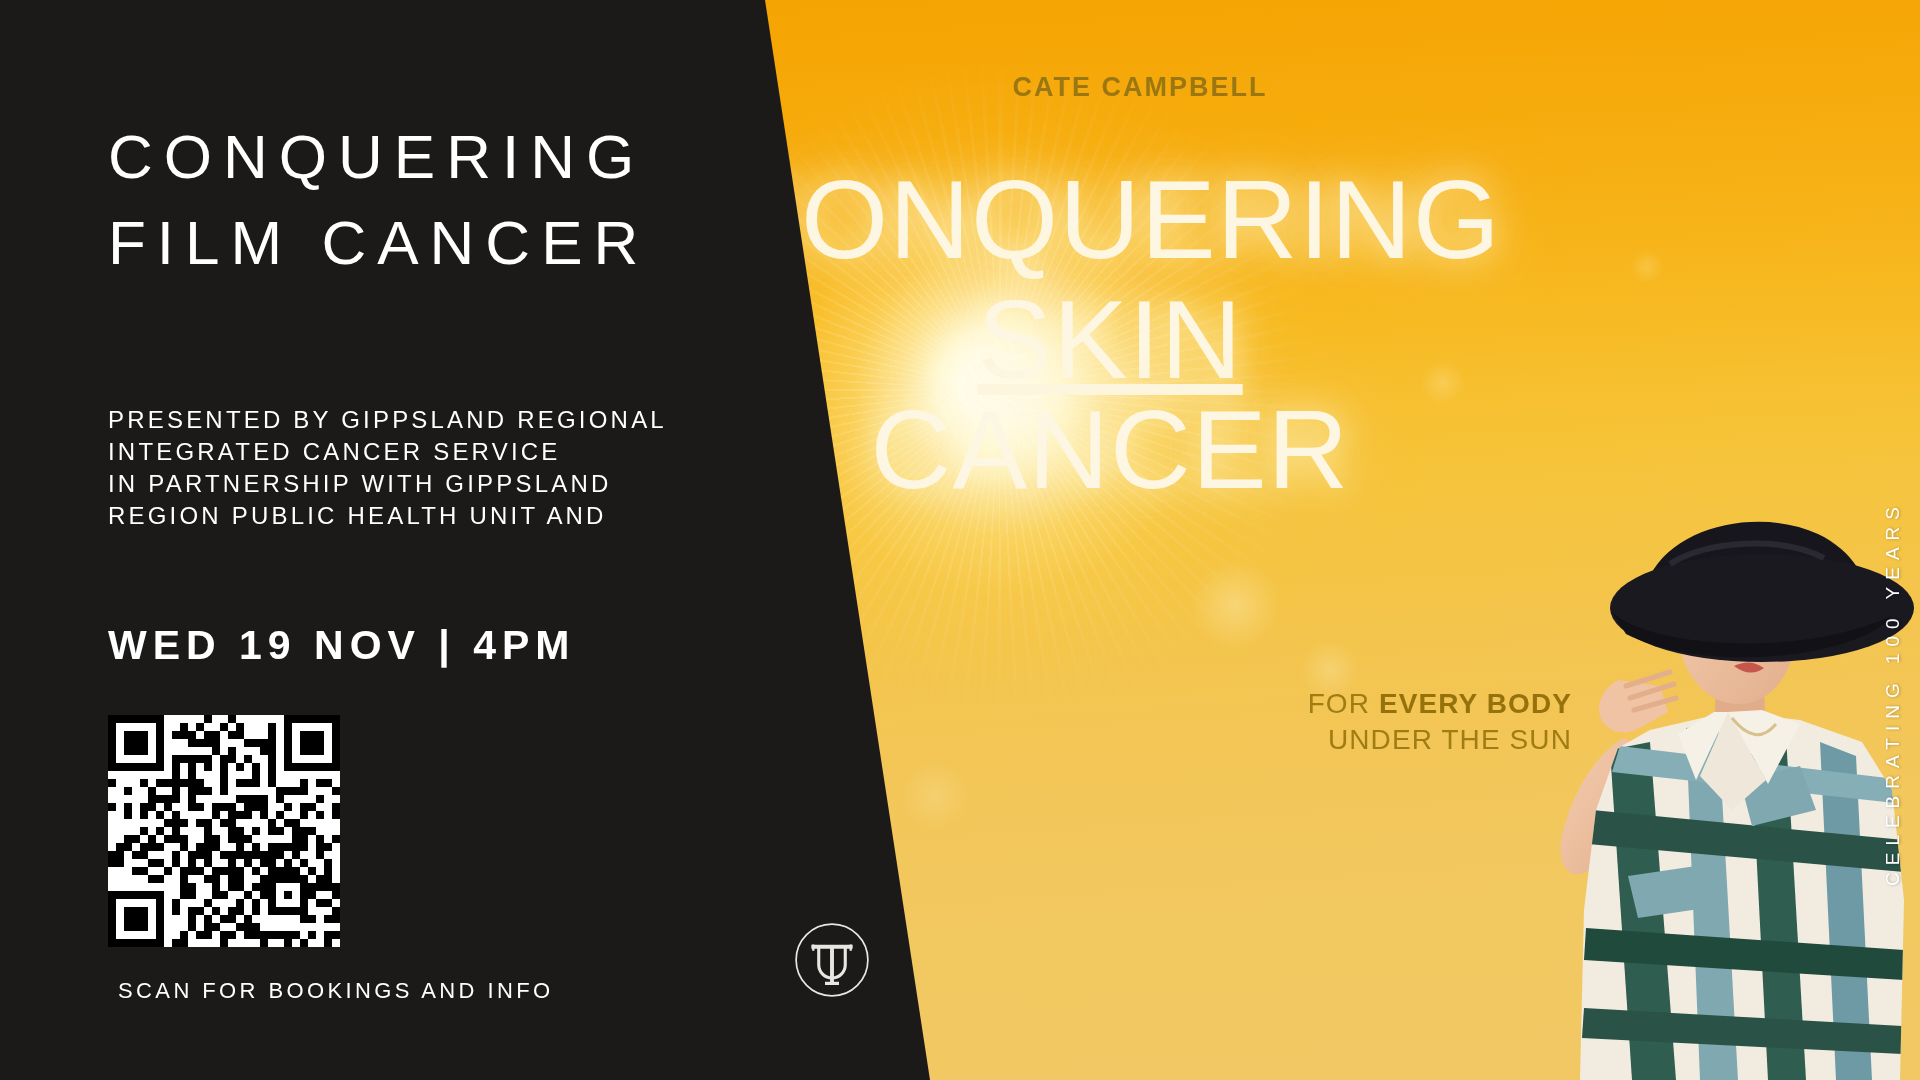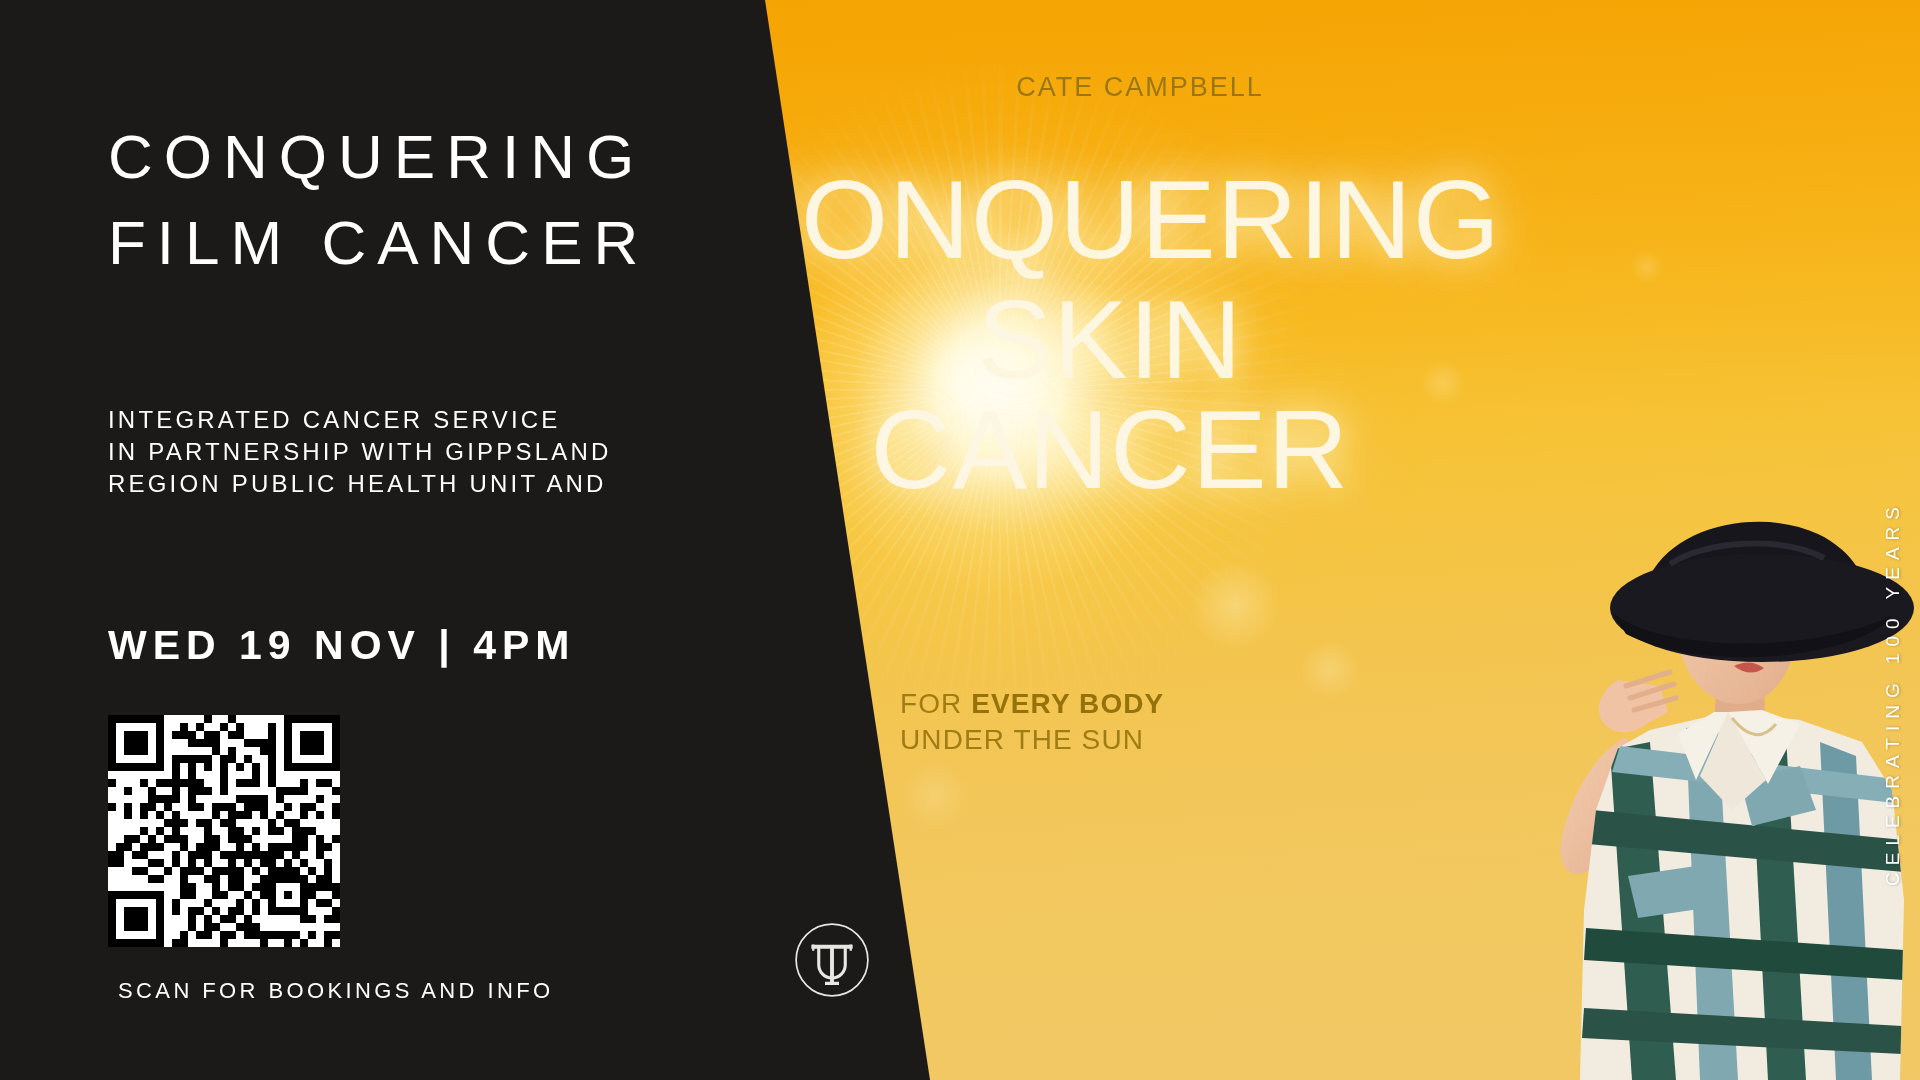--- a/index.html
+++ b/index.html
@@ -38,37 +38,37 @@
       #ffffff 0%,#fffdf2 5%,rgba(255,252,226,.95) 8%,
       rgba(255,243,190,.70) 13%,rgba(255,230,140,.42) 19%,
       rgba(255,215,90,.20) 26%,rgba(255,205,60,.07) 33%,rgba(255,200,50,0) 42%);
     pointer-events:none;
   }
   .bokeh{position:absolute;border-radius:50%;pointer-events:none;}
 
   
   .cast{
     position:absolute;top:72px;left:820px;width:640px;
-    font-size:27px;letter-spacing:2.0px;font-weight:400;
+    font-size:27px;letter-spacing:2.0px;font-weight:700;
     color:#9a7712;text-align:center;white-space:nowrap;
   }
   .cast.b{left:1120px;width:640px;}
 
   .film-title{
     position:absolute;left:660px;width:900px;text-align:center;
     color:#fdf6e2;font-weight:400;
     text-shadow:0 0 34px rgba(255,248,210,.92),0 0 70px rgba(255,240,180,.55);
     line-height:.93;
   }
   .ft1{top:168px;font-size:112px;letter-spacing:1px;}
-  .ft2{top:288px;font-size:112px;letter-spacing:1px;}
+  .ft2{top:288px;font-size:112px;letter-spacing:1px;text-decoration:underline;}
   .ft3{top:398px;font-size:112px;letter-spacing:1px;}
 
   .tagline{
-    position:absolute;left:900px;width:620px;text-align:left;
+    position:absolute;left:952px;width:620px;text-align:right;
     color:#a07c14;line-height:1.30;
   }
   .tag1{top:686px;font-size:28px;letter-spacing:1.1px;}
   .tag1 b{font-weight:700;color:#96720c;}
   .tag2{top:722px;font-size:28px;letter-spacing:1.1px;}
 
   .celebrating{
     position:absolute;right:16px;top:500px;
     writing-mode:vertical-rl;transform:rotate(180deg);
     color:#ffffff;font-size:19px;letter-spacing:7px;white-space:nowrap;
@@ -190,20 +190,21 @@
     <div class="celebrating">CELEBRATING 100 YEARS</div>
   </div>
 
   <div class="panel">
 
     <div class="ev ev-title ev-t1">CONQUERING</div>
     <div class="ev ev-title ev-t2">FILM CANCER</div>
 
 
     <div class="ev ev-pres">
+      <div>PRESENTED BY GIPPSLAND REGIONAL</div>
       <div>INTEGRATED CANCER SERVICE</div>
       <div>IN PARTNERSHIP WITH GIPPSLAND</div>
       <div>REGION PUBLIC HEALTH UNIT AND</div>
     </div>
 
     <div class="ev ev-date">WED 19 NOV | 4PM</div>
 
     <div class="qr">
       <svg width="232" height="232" viewBox="0 0 29 29" shape-rendering="crispEdges">
         <rect width="29" height="29" fill="#ffffff"></rect>

